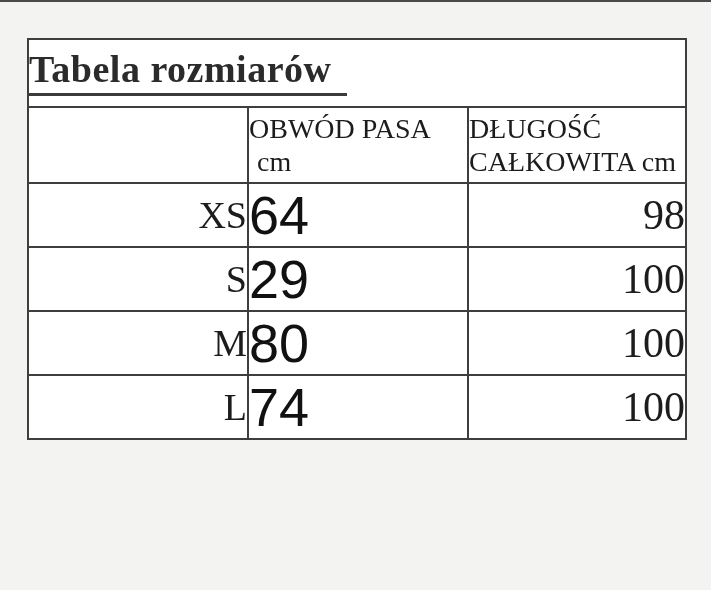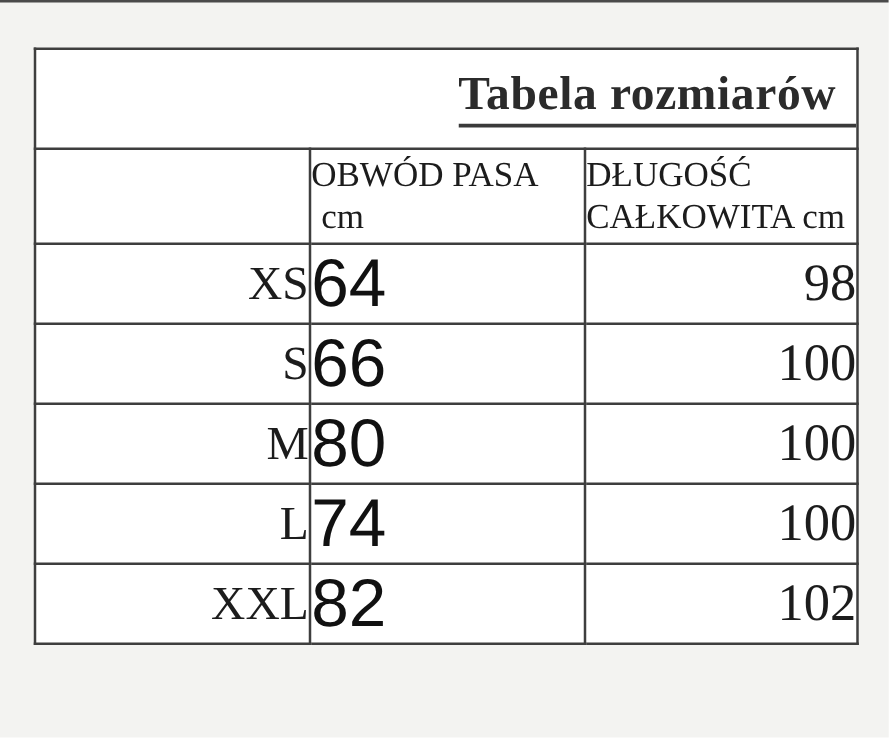--- a/index.html
+++ b/index.html
@@ -28,21 +28,21 @@
     width: 658px;
     border-collapse: collapse;
     table-layout: fixed;
     background: #ffffff;
   }
   .size-table td {
     border: 2px solid #3e3e3e;
     padding: 0;
     overflow: hidden;
   }
-  tr.title-row { height: 80px; text-align: right; }
+  tr.title-row { height: 68px; }
   tr.header-row { height: 76px; }
   tr.data-row { height: 64px; }
 
   .title-cell {
     vertical-align: middle;
     padding-left: 7px;
   }
   .table-title {
     display: inline-block;
     font-size: 38px;
@@ -111,32 +111,27 @@
       </td>
     </tr>
 
     <tr class="data-row">
       <td class="cell-size">XS</td>
       <td class="cell-waist">64</td>
       <td class="cell-length">98</td>
     </tr>
     <tr class="data-row">
       <td class="cell-size">S</td>
-      <td class="cell-waist">66</td>
+      <td class="cell-waist">29</td>
       <td class="cell-length">100</td>
     </tr>
     <tr class="data-row">
       <td class="cell-size">M</td>
       <td class="cell-waist">80</td>
       <td class="cell-length">100</td>
     </tr>
     <tr class="data-row">
       <td class="cell-size">L</td>
       <td class="cell-waist">74</td>
       <td class="cell-length">100</td>
     </tr>
-    <tr class="data-row">
-      <td class="cell-size">XXL</td>
-      <td class="cell-waist">82</td>
-      <td class="cell-length">102</td>
-    </tr>
   </tbody>
 </table>
 
 </body></html>

